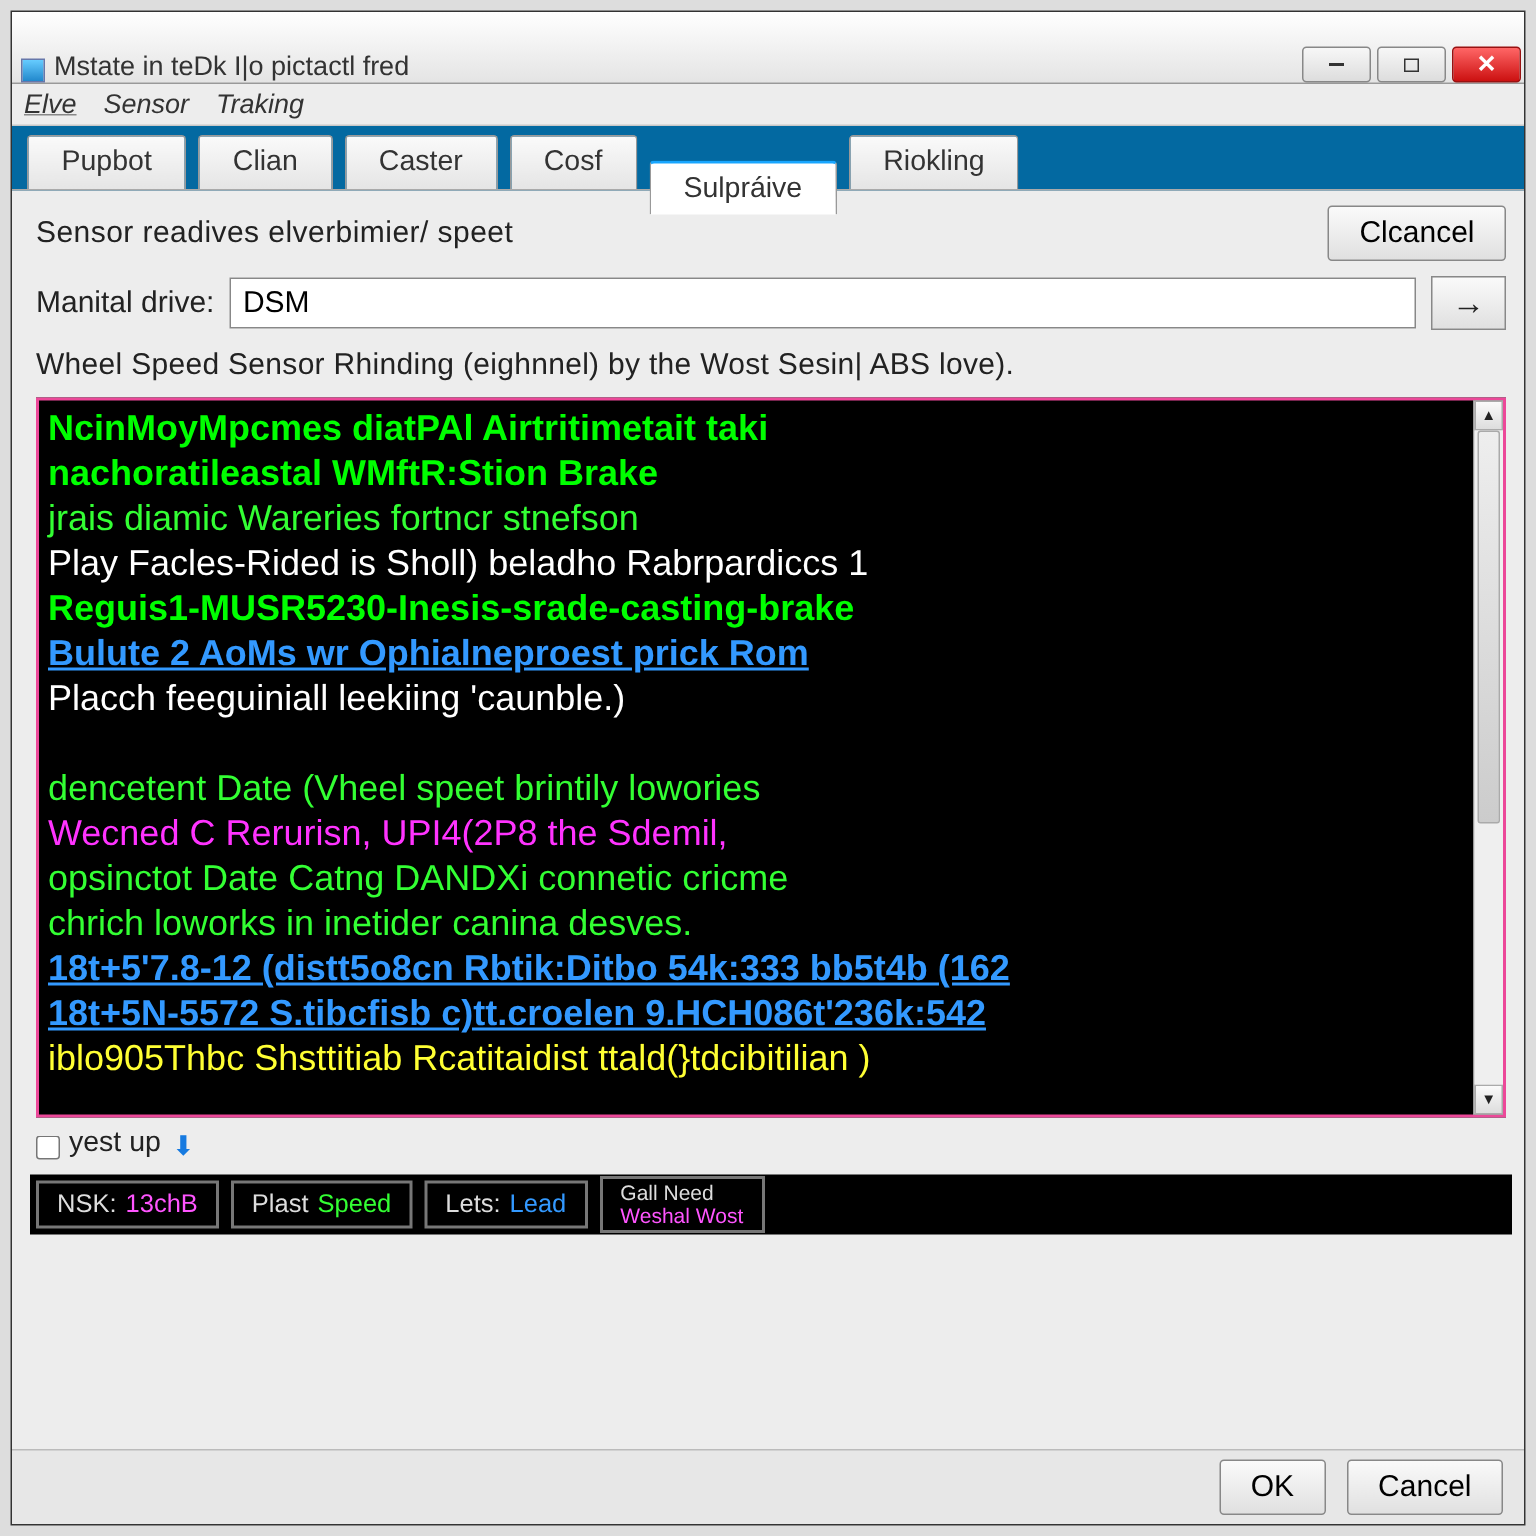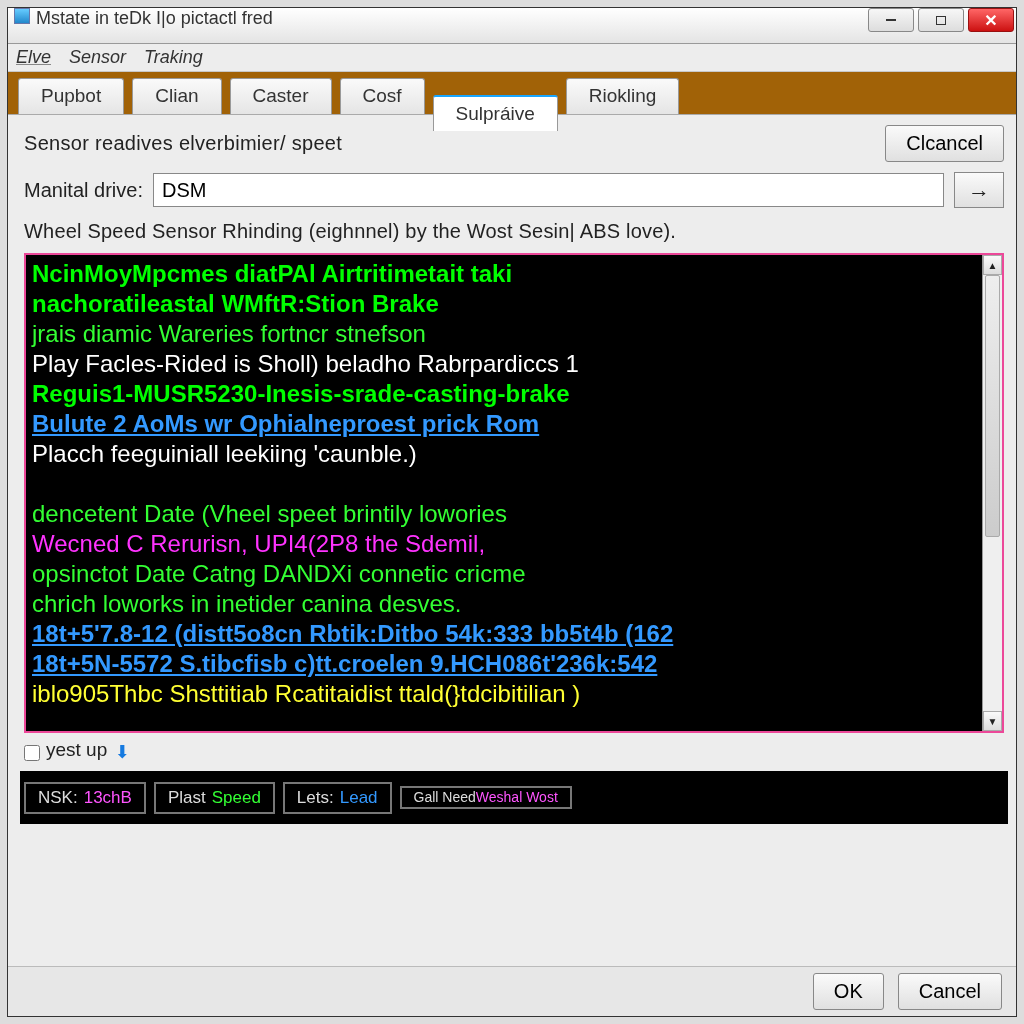--- a/index.html
+++ b/index.html
@@ -1,32 +1,32 @@
 <!DOCTYPE html>
 <html><head>
 <meta charset="utf-8">
 <style>
   * { box-sizing: border-box; margin: 0; padding: 0; font-family: Tahoma, Arial, sans-serif; }
   body { background: #ddd; width: 1024px; height: 1024px; overflow: hidden; display: flex; align-items: center; justify-content: center; }
   .window { width: 1010px; height: 1010px; background: #ededed; border: 1px solid #333; display: flex; flex-direction: column; }
   
-  .titlebar { height: 36px; background: linear-gradient(#fff,#e4e4e4); border-bottom: 1px solid #999; display: flex; align-items: flex-start; padding: 0 0 0 6px; font-size: 18px; color: #333; gap: 6px; }
+  .titlebar { height: 48px; background: linear-gradient(#fff,#e4e4e4); border-bottom: 1px solid #999; display: flex; align-items: flex-end; padding: 0 0 0 6px; font-size: 18px; color: #333; gap: 6px; }
   .titlebar .app-icon { width: 16px; height: 16px; background: linear-gradient(#6cf,#28c); border: 1px solid #67a; }
   .titlebar .title { flex: 1; }
   .win-controls { display: flex; gap: 4px; padding-right: 2px; }
   .win-btn { width: 46px; height: 24px; background: linear-gradient(#f7f7f7,#ddd); border: 1px solid #888; border-radius: 3px; display: flex; align-items: center; justify-content: center; font-size: 12px; }
   .win-btn.close { background: linear-gradient(#f66,#c11); border-color: #911; }
   .win-btn.close .x { color: #fff; font-weight: bold; font-size: 16px; }
   .win-btn .dash { width: 10px; height: 2px; background: #333; display: block; }
   .win-btn .box { width: 10px; height: 9px; border: 1px solid #333; display: block; }
   
   .menubar { height: 28px; display: flex; align-items: center; padding: 0 8px; gap: 18px; font-size: 18px; color: #333; border-bottom: 1px solid #c8c8c8; font-style: italic; }
   .menubar span:first-child { text-decoration: underline; text-decoration-color: #888; }
   
-  .tabs { display: flex; gap: 8px; padding: 6px 10px 0 10px; border-bottom: 1px solid #aaa; background: #a16207; text-align: center; }
+  .tabs { display: flex; gap: 8px; padding: 6px 10px 0 10px; border-bottom: 1px solid #aaa; background: #0369a1; text-align: center; }
   .tab { padding: 6px 22px; font-size: 19px; background: linear-gradient(#fafafa,#e5e5e5); border: 1px solid #999; border-bottom: none; border-radius: 3px 3px 0 0; color: #333; }
   .tab.active { background: #fff; border-top: 2px solid #18a6ff; position: relative; top: 17px; }
   
   .content { flex: 1; padding: 10px 12px 6px 16px; display: flex; flex-direction: column; font-size: 20px; color: #222; }
   
   .row-header { display: flex; align-items: center; justify-content: space-between; margin-bottom: 10px; }
   .row-header .h-text { letter-spacing: .3px; }
   .btn { background: linear-gradient(#fafafa,#e0e0e0); border: 1px solid #888; padding: 6px 20px; font-size: 20px; border-radius: 3px; }
   
   .row-drive { display: flex; align-items: center; gap: 10px; margin-bottom: 12px; }
@@ -47,27 +47,27 @@
   
   .scrollbar { width: 20px; background: #e8e8e8; border-left: 1px solid #999; display: flex; flex-direction: column; align-items: center; }
   .sb-btn { width: 100%; height: 20px; background: linear-gradient(#fafafa,#ddd); border: 1px solid #aaa; display: flex; align-items: center; justify-content: center; font-size: 10px; }
   .sb-track { flex: 1; width: 100%; background: #efefef; position: relative; }
   .sb-thumb { position: absolute; left: 2px; right: 2px; top: 0; height: 60%; background: linear-gradient(#eee,#ccc); border: 1px solid #aaa; border-radius: 2px; }
   
   .check-row { margin: 6px 0 10px 0; display: flex; align-items: flex-end; gap: 6px; font-size: 19px; }
   .check-row input { width: 16px; height: 16px; }
   .check-row .dl { width: 18px; height: 18px; display: inline-flex; align-items: center; justify-content: center; color: #167ae0; font-size: 18px; }
   
-  .info-strip { height: 53px; background: #000; display: flex; align-items: center; padding: 0 4px; gap: 8px; margin: 0 -4px; }
+  .info-strip { height: 40px; background: #000; display: flex; align-items: center; padding: 0 4px; gap: 8px; margin: 0 -4px; }
   .info-box { background: #000; border: 2px solid #777; padding: 4px 12px; font-family: "Courier New", monospace; font-size: 17px; display: flex; gap: 6px; }
   .info-box .lbl { color: #ddd; }
   .info-box .v1 { color: #f5f; }
   .info-box .v2 { color: #3f3; }
   .info-box .v3 { color: #39f; }
-  .info-box.double { flex-direction: row; gap: 0; line-height: 1.05; font-size: 14px; padding: 2px 12px; }
+  .info-box.double { flex-direction: column; gap: 0; line-height: 1.05; font-size: 14px; padding: 2px 12px; }
   
   .footer { height: 50px; border-top: 1px solid #bbb; display: flex; align-items: center; justify-content: flex-end; gap: 14px; padding: 0 14px; background: #e7e7e7; }
 </style>
 </head>
 <body>
 
 <div class="window">
 
   <div class="titlebar">
     <span class="app-icon"></span>

